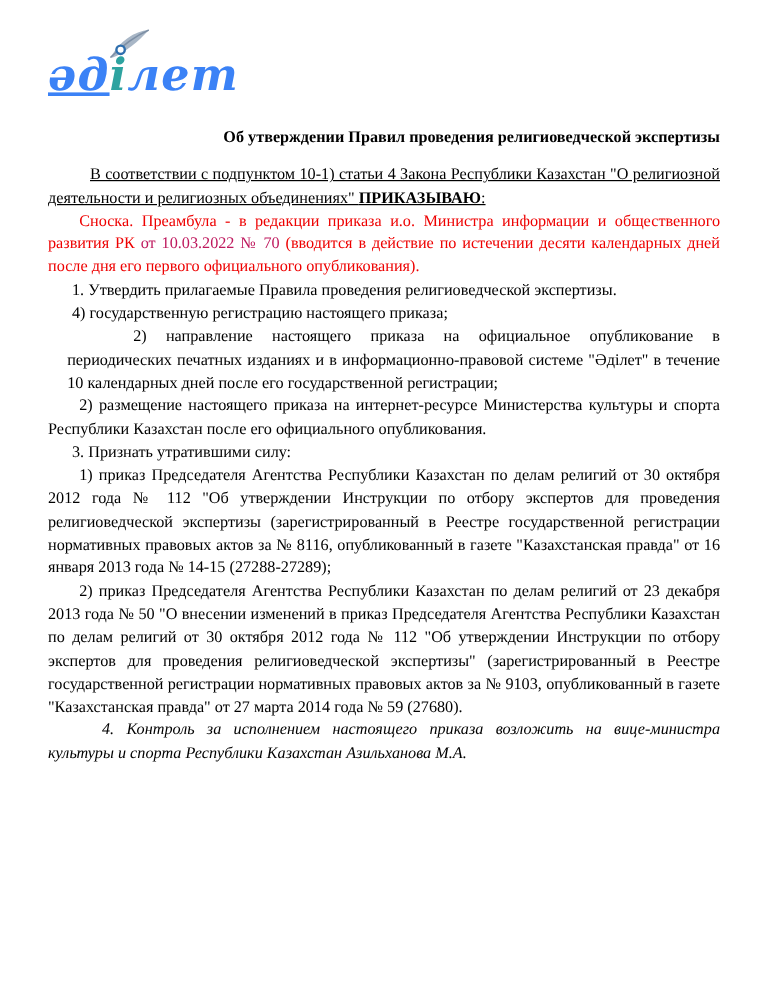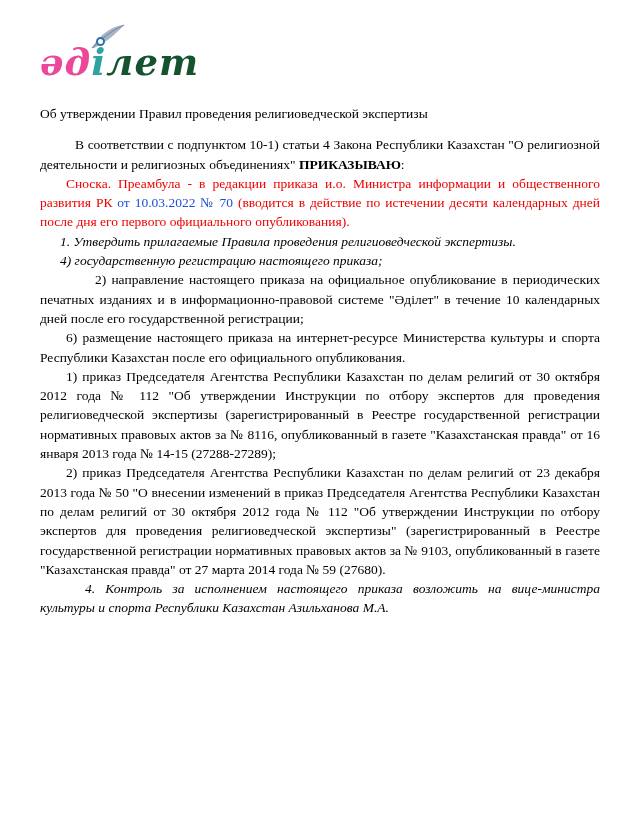--- a/index.html
+++ b/index.html
@@ -28,22 +28,22 @@
     left: 0;
     top: 20px;
     font-size: 37px;
     line-height: 1;
     font-style: italic;
     font-weight: bold;
     letter-spacing: 1px;
     font-family: "DejaVu Serif", serif;
     white-space: nowrap;
   }
-  .lg-teal { color: #ec4899; }
-  .lg-blue { color: #14532d; }
+  .lg-teal { color: #3b82f6; text-decoration: underline; }
+  .lg-blue { color: #3b82f6; }
   .lg-i { color: #2ea3a0; position: relative; }
   .i-ring {
     position: absolute;
     top: -3px;
     left: 5px;
     width: 9px;
     height: 9px;
     border: 2px solid #2f6fae;
     border-radius: 50%;
     background: #ffffff;
@@ -55,32 +55,32 @@
   }
 
   
   .para {
     margin: 0;
     font-size: 13.5px;
     line-height: 1.43;
     text-align: justify;
   }
   .title {
-    font-weight: normal;
-    text-align: left;
+    font-weight: bold;
+    text-align: right;
     margin: 14px 0 12px 0;
   }
-  .ind-20 { text-indent: 20px; font-style: italic; }
+  .ind-20 { text-indent: 20px; }
   .ind-26 { text-indent: 26px; }
-  .ind-35 { text-indent: 35px; }
+  .ind-35 { text-indent: 35px; text-decoration: underline; }
   .ind-45 { text-indent: 45px; font-style: italic; }
-  .ind-55 { text-indent: 55px; }
+  .ind-55 { text-indent: 55px; margin-left: 16px; }
 
   .footnote { color: #ee0000; }
-  .doc-link { color: #1d4ed8; text-decoration: none; cursor: pointer; }
+  .doc-link { color: #be185d; text-decoration: none; cursor: pointer; }
   .bold { font-weight: bold; }
 </style>
 </head>
 <body>
 
 <div class="page">
 
   <a class="logo">
     <svg class="feather" width="36" height="26" viewBox="0 0 36 26">
       <path d="M2 24 C10 10, 22 2, 34 1 C26 10, 14 20, 4 24 Z" fill="#a8b6c6"></path>
@@ -92,18 +92,19 @@
   <p class="para title">Об утверждении Правил проведения религиоведческой экспертизы</p>
 
 
   <p class="para ind-35"><span>В соответствии с подпунктом 10-1) статьи 4 Закона Республики Казахстан "О религиозной деятельности и религиозных объединениях" </span><span class="bold">ПРИКАЗЫВАЮ</span><span>:</span></p>
 
   <p class="para ind-26 footnote"><span>Сноска. Преамбула - в редакции приказа и.о. Министра информации и общественного развития РК </span><a href="#" class="doc-link">от 10.03.2022 № 70</a><span> (вводится в действие по истечении десяти календарных дней после дня его первого официального опубликования).</span></p>
 
   <p class="para ind-20">1. Утвердить прилагаемые Правила проведения религиоведческой экспертизы.</p>
   <p class="para ind-20">4) государственную регистрацию настоящего приказа;</p>
   <p class="para ind-55">2) направление настоящего приказа на официальное опубликование в периодических печатных изданиях и в информационно-правовой системе "Әділет" в течение 10 календарных дней после его государственной регистрации;</p>
-  <p class="para ind-26">6) размещение настоящего приказа на интернет-ресурсе Министерства культуры и спорта Республики Казахстан после его официального опубликования.</p>
+  <p class="para ind-26">2) размещение настоящего приказа на интернет-ресурсе Министерства культуры и спорта Республики Казахстан после его официального опубликования.</p>
+  <p class="para ind-20">3. Признать утратившими силу:</p>
   <p class="para ind-26">1) приказ Председателя Агентства Республики Казахстан по делам религий от 30 октября 2012 года № 112 "Об утверждении Инструкции по отбору экспертов для проведения религиоведческой экспертизы (зарегистрированный в Реестре государственной регистрации нормативных правовых актов за № 8116, опубликованный в газете "Казахстанская правда" от 16 января 2013 года № 14-15 (27288-27289);</p>
   <p class="para ind-26">2) приказ Председателя Агентства Республики Казахстан по делам религий от 23 декабря 2013 года № 50 "О внесении изменений в приказ Председателя Агентства Республики Казахстан по делам религий от 30 октября 2012 года № 112 "Об утверждении Инструкции по отбору экспертов для проведения религиоведческой экспертизы" (зарегистрированный в Реестре государственной регистрации нормативных правовых актов за № 9103, опубликованный в газете "Казахстанская правда" от 27 марта 2014 года № 59 (27680).</p>
   <p class="para ind-45">4. Контроль за исполнением настоящего приказа возложить на вице-министра культуры и спорта Республики Казахстан Азильханова М.А.</p>
 
 </div>
 
 </body></html>

